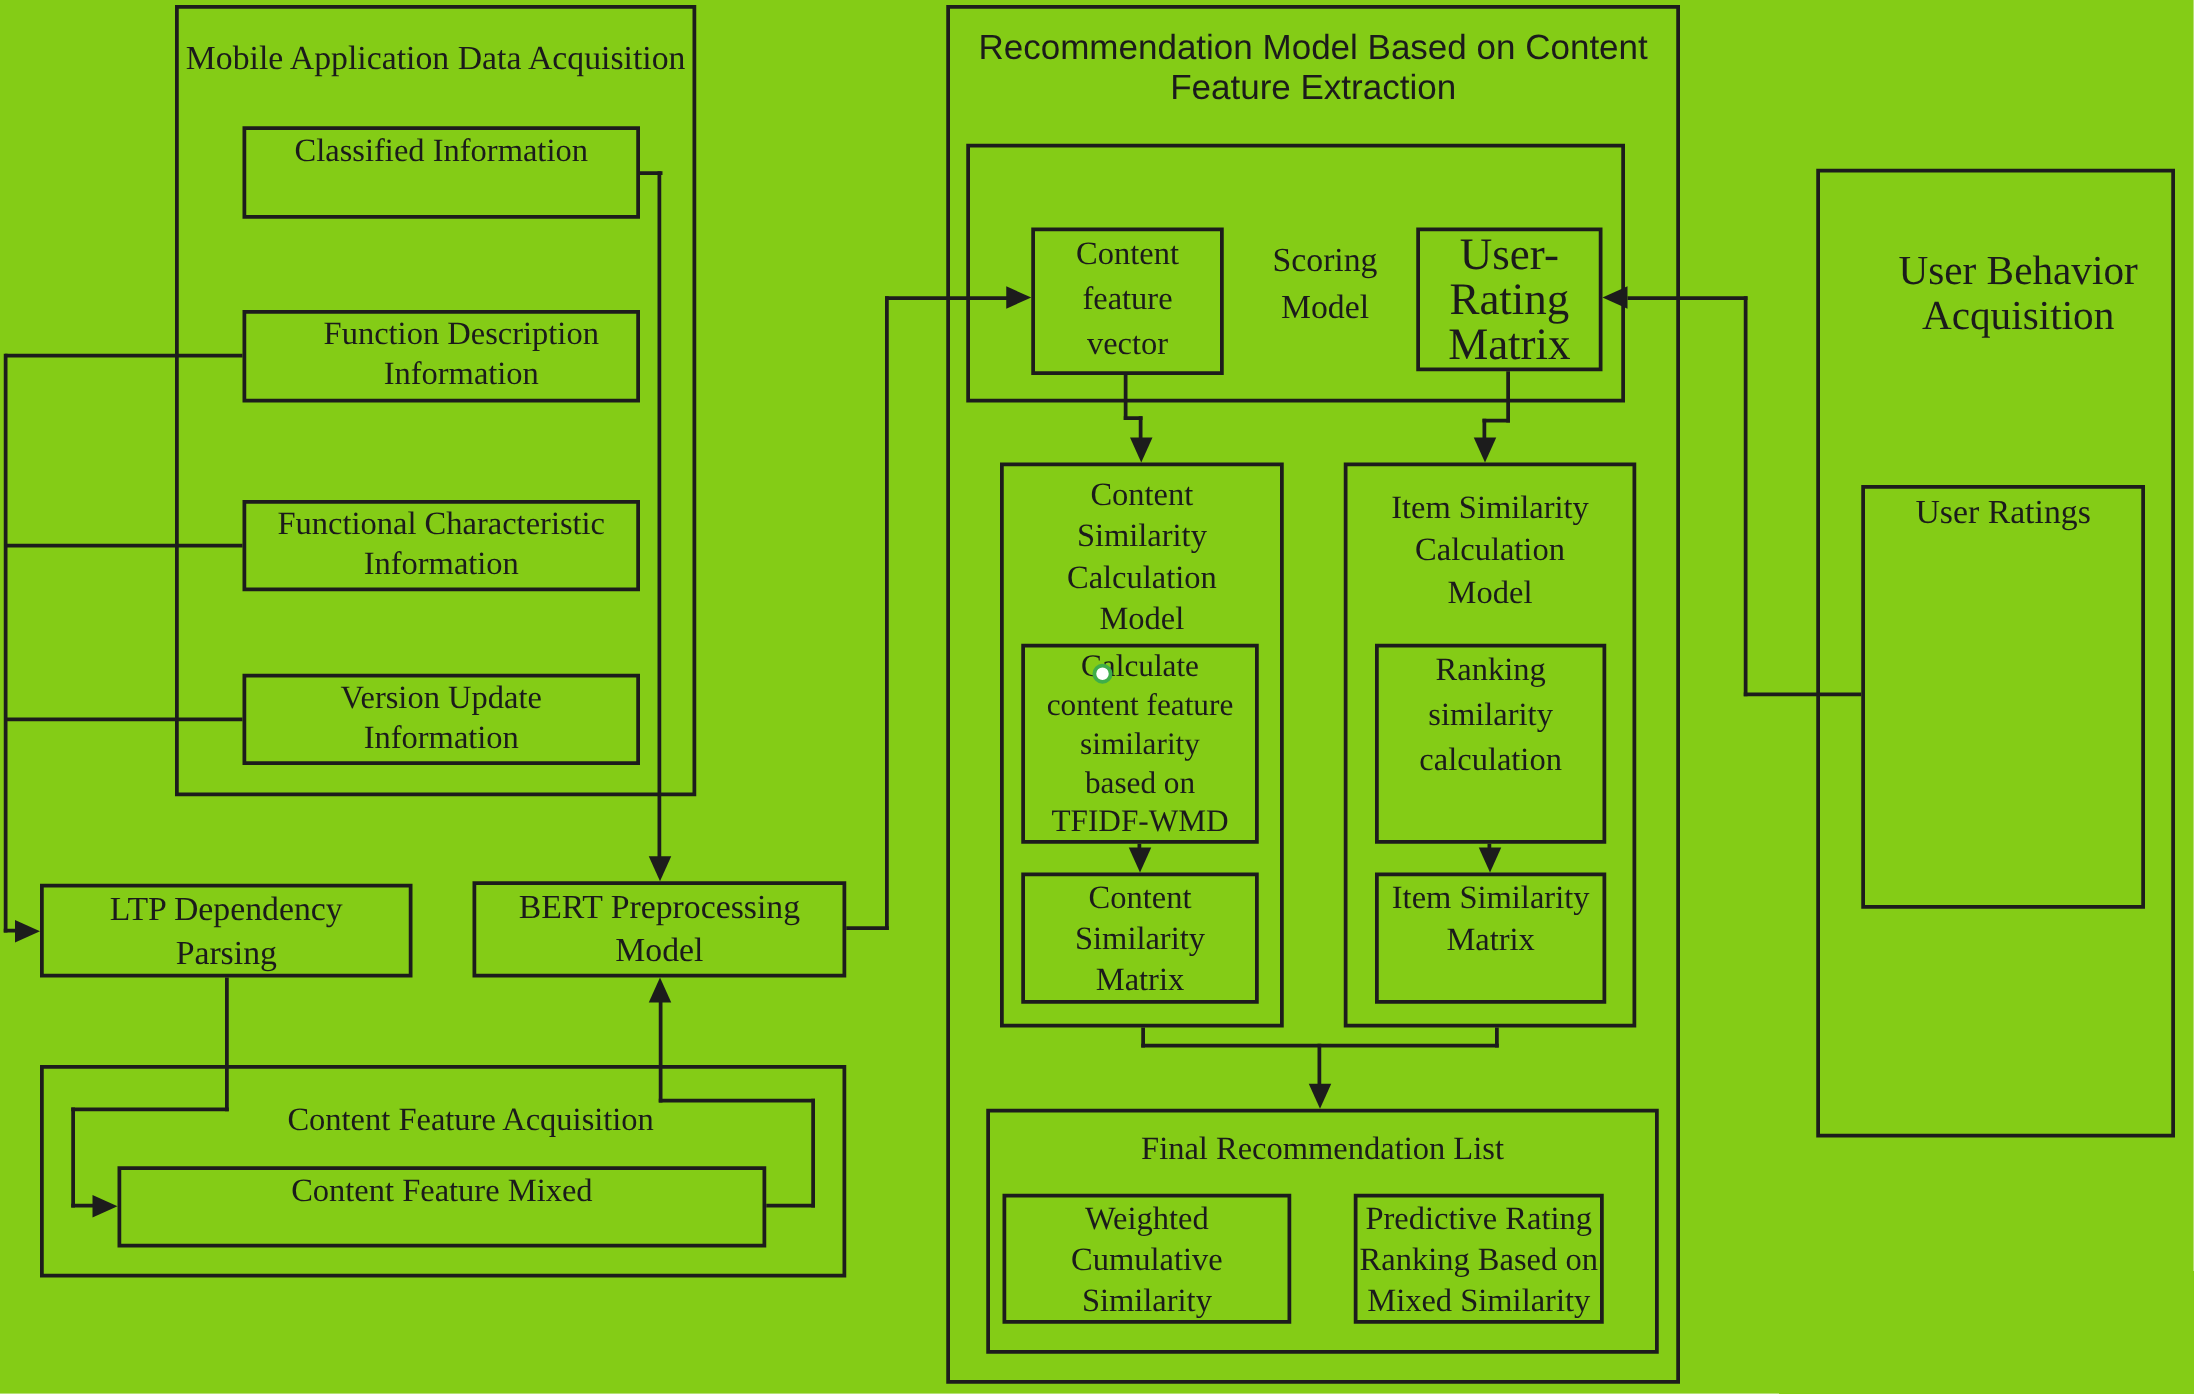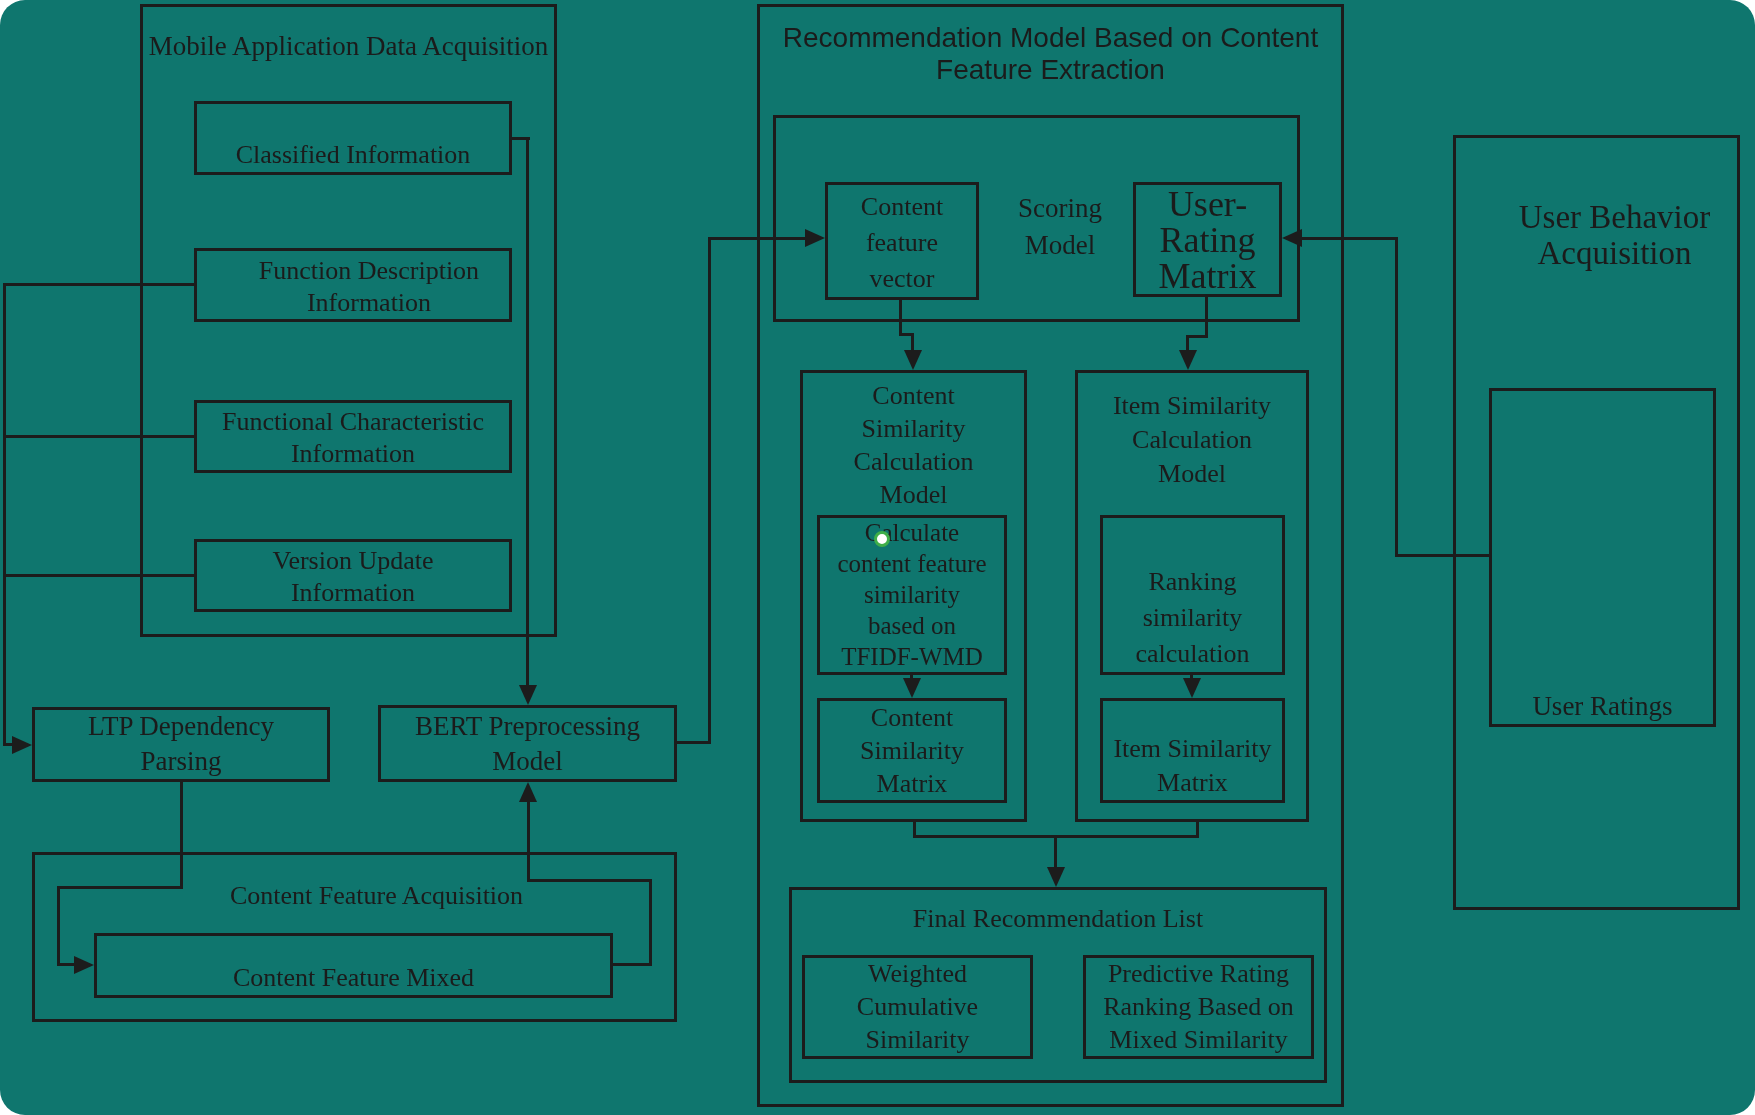--- a/index.html
+++ b/index.html
@@ -1,19 +1,19 @@
 <!DOCTYPE html>
 <html><head>
 <meta charset="utf-8">
 <style>
   html,body{margin:0;padding:0;background:#ffffff;}
-  #stage{position:relative;width:1755px;height:1115px;background:#0f766e;overflow:hidden;
-         font-family:"Liberation Serif",serif;color:#1b1b1b;border-radius:25px;}
+  #stage{position:relative;width:1755px;height:1115px;background:#84cc16;overflow:hidden;
+         font-family:"Liberation Serif",serif;color:#1b1b1b;}
   .box{position:absolute;border:3px solid #1c1c1c;box-sizing:border-box;
-       display:flex;align-items:flex-end;justify-content:center;text-align:center;background:transparent;}
+       display:flex;align-items:flex-start;justify-content:center;text-align:center;background:transparent;}
   .box.title-top{align-items:flex-start;}
   .lbl{white-space:pre-line;display:block;width:100%;}
   .floating-label{position:absolute;text-align:center;white-space:pre-line;}
   .line{position:absolute;background:#1c1c1c;}
   .arr{position:absolute;width:0;height:0;}
   .arr-right{border-top:9px solid transparent;border-bottom:9px solid transparent;border-left:20px solid #1c1c1c;}
   .arr-left {border-top:9px solid transparent;border-bottom:9px solid transparent;border-right:20px solid #1c1c1c;}
   .arr-down {border-left:9px solid transparent;border-right:9px solid transparent;border-top:20px solid #1c1c1c;}
   .arr-up   {border-left:9px solid transparent;border-right:9px solid transparent;border-bottom:20px solid #1c1c1c;}
   .serif26{font-size:26px;line-height:34px;}
@@ -129,21 +129,21 @@
   <div class="box title-top" style="left:789px;top:887px;width:538px;height:196px;">
     <span class="lbl" style="font-size:26px;line-height:30px;padding-top:14px;">Final Recommendation List</span>
   </div>
 
   <div class="box" style="left:802px;top:955px;width:231px;height:104px;">
     <span class="lbl" style="font-size:26px;line-height:33px;">Weighted
 Cumulative
 Similarity</span>
   </div>
 
-  <div class="box" style="left:1083px;top:955px;width:231px;height:104px;">
+  <div class="box" style="left:1083px;top:955px;width:200px;height:104px;">
     <span class="lbl" style="font-size:26px;line-height:33px;">Predictive Rating
 Ranking Based on
 Mixed Similarity</span>
   </div>
 
   <div class="box title-top" style="left:1453px;top:135px;width:287px;height:775px;">
     <span class="lbl" style="font-size:33px;line-height:36px;padding-top:61px;margin-left:36px;">User Behavior
 Acquisition</span>
   </div>
 

